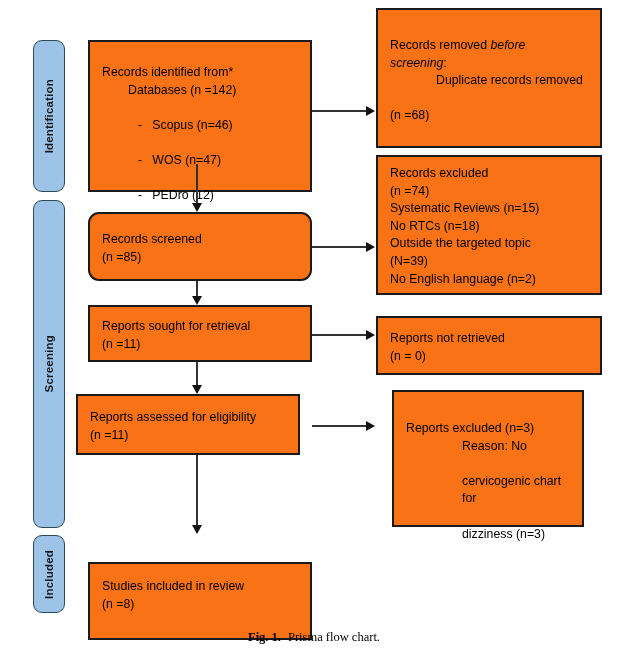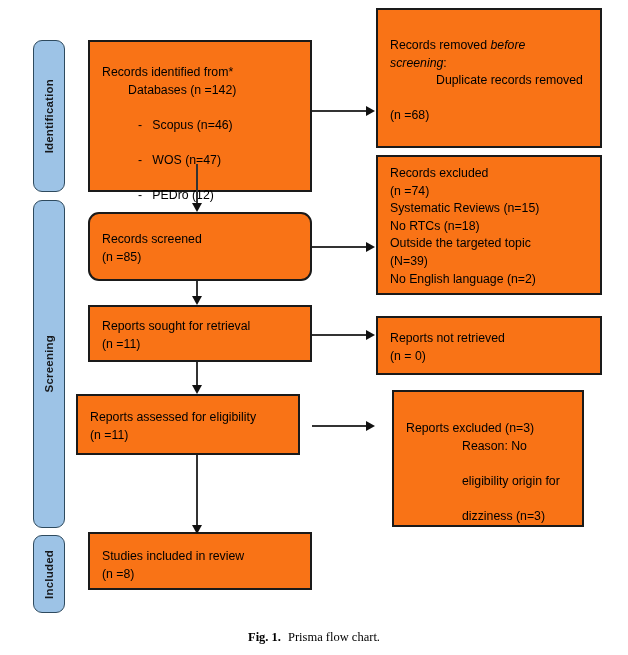--- a/index.html
+++ b/index.html
@@ -139,21 +139,21 @@
   <div class="box" style="left:88px; top:305px; width:224px; height:57px;">
     <div class="box-text" style="top:11px;"><span>Reports sought for retrieval</span>
 <span>(n =11)</span></div>
   </div>
 
   <div class="box" style="left:76px; top:394px; width:224px; height:61px;">
     <div class="box-text" style="top:13px;"><span>Reports assessed for eligibility</span>
 <span>(n =11)</span></div>
   </div>
 
-  <div class="box" style="left:88px; top:532px; width:224px; height:58px;">
+  <div class="box" style="left:88px; top:562px; width:224px; height:78px;">
     <div class="box-text" style="top:14px;"><span>Studies included in review</span>
 <span>(n =8)</span></div>
   </div>
 
   <div class="box" style="left:376px; top:8px; width:226px; height:140px;">
     <div class="box-text" style="top:27px;"><span>Records removed </span><span class="ital">before</span>
 <span class="ital">screening</span><span>:</span>
 <span class="indent2">Duplicate records removed</span>
 <span>(n =68)</span></div>
   </div>
@@ -169,21 +169,21 @@
   </div>
 
   <div class="box" style="left:376px; top:316px; width:226px; height:59px;">
     <div class="box-text" style="top:12px;"><span>Reports not retrieved</span>
 <span>(n = 0)</span></div>
   </div>
 
   <div class="box" style="left:392px; top:390px; width:192px; height:137px;">
     <div class="box-text" style="top:28px;"><span>Reports excluded (n=3)</span>
 <span class="indent3">Reason: No</span>
-<span class="indent3">eligibility origin for</span>
+<span class="indent3">cervicogenic chart for</span>
 <span class="indent3">dizziness (n=3)</span></div>
   </div>
 
   <div class="arrow-line arrow-h" style="left:312px; top:110px; width:55px;"></div>
   <div class="arrow-head-right" style="left:366px; top:105.5px;"></div>
 
   <div class="arrow-line arrow-v" style="left:196px; top:164px; width:1.5px; height:40px;"></div>
   <div class="arrow-head-down" style="left:192.2px; top:203px;"></div>
 
   <div class="arrow-line arrow-h" style="left:312px; top:246px; width:55px;"></div>

